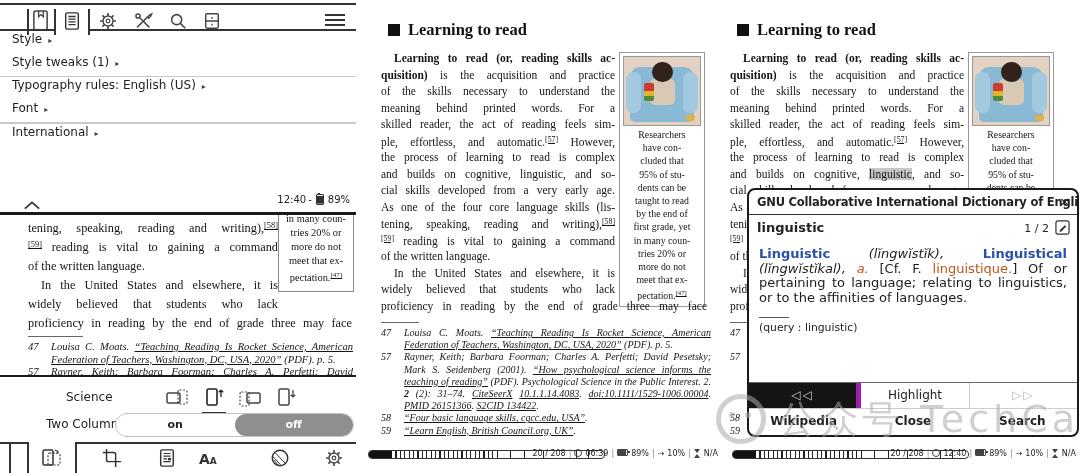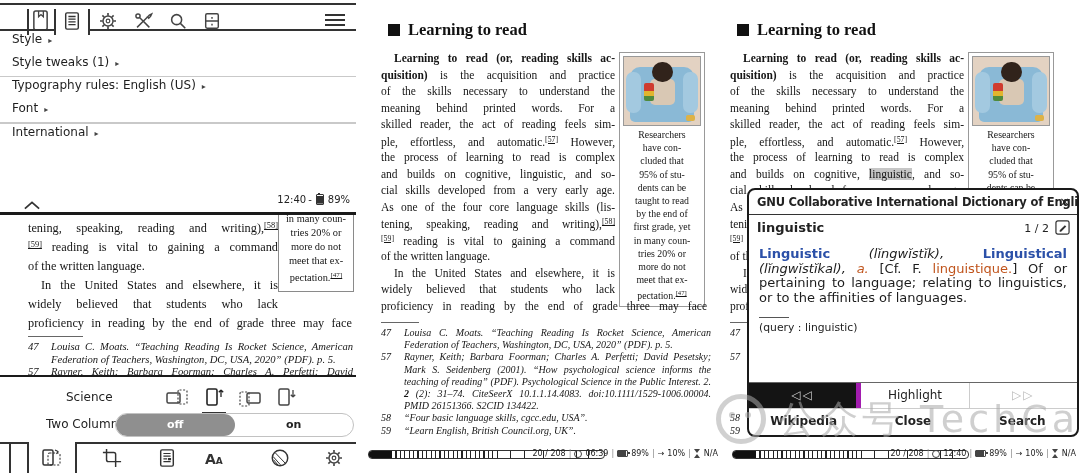--- a/index.html
+++ b/index.html
@@ -41,21 +41,21 @@
   .capboxl .ln{font-size:10.4px;line-height:14px;}
   .pl .fnsep{position:absolute;left:28px;top:121px;width:55px;border-top:1px solid #666;}
   .pl .fns{position:absolute;left:28px;right:3px;top:126px;font-size:10.6px;line-height:12.6px;}
 
   .ln{text-align:justify;overflow:hidden;}
   .ln::after{content:"";display:inline-block;width:100%;height:0;}
   .ln.end::after{content:none;}
   .ln.ind{text-indent:13px;}
   .cap .ln{text-align:center;height:auto;}
   .cap .ln::after{content:none;}
-  .b{font-weight:bold;} .i{font-style:italic;} .u{}
+  .b{font-weight:bold;} .i{font-style:italic;} .u{text-decoration:underline;}
   .sup{font-size:68%;vertical-align:4px;text-decoration:underline;}
   .blue{color:#2b50a8;font-weight:bold;} .or{color:#c0541c;}
   .hlw{background:transparent;}
   .pr .hlw{background:#c6c6c6;}
 
   .fns{font-style:italic;}
   .note{display:flex;}
   .nnum{width:23px;flex:none;font-style:italic;}
   .nbody{flex:1;text-align:justify;}
 
@@ -102,21 +102,21 @@
   .page .fnsep{position:absolute;left:18px;top:322px;width:38px;border-top:1px solid #666;}
   .page .fns{position:absolute;left:18px;width:330px;top:327px;font-size:10px;line-height:12.2px;}
 
   
   .statusrow{position:absolute;left:5px;right:4px;top:449px;height:12px;}
   .pbar{position:absolute;left:0;top:1px;width:235px;height:7px;border:1px solid #333;border-radius:4px;overflow:hidden;background:#fff;}
   .pbar div{position:absolute;top:0;bottom:0;}
   .pfill{left:0;width:9.6%;background:#111;}
   .pticks{left:0;width:55%;background:repeating-linear-gradient(90deg,#222 0 1.2px,transparent 1.2px 4.4px);}
   .pt{width:1.2px;background:#222;}
-  .stxt{position:absolute;right:0;top:0;display:flex;align-items:center;gap:3px;font-size:8px;color:#222;white-space:nowrap;}
+  .stxt{position:absolute;right:0;top:0;display:flex;align-items:flex-start;gap:3px;font-size:8px;color:#222;white-space:nowrap;}
   .ssep{color:#888;}
   .clk{width:6px;height:6px;border:1px solid #444;border-radius:50%;display:inline-block;}
   .batth{position:relative;width:9px;height:5px;border:1px solid #444;border-radius:1px;display:inline-block;background:linear-gradient(90deg,#444 0 85%,transparent 85%);}
   .batth::after{content:"";position:absolute;right:-2.5px;top:0.5px;width:1.5px;height:2.5px;background:#444;}
   .battv{position:relative;width:6px;height:9px;border:1px solid #333;border-radius:1px;display:inline-block;background:linear-gradient(#333 0 0) bottom/100% 85% no-repeat;margin:0 2px;}
   .battv::before{content:"";position:absolute;left:1px;top:-2.5px;width:2.5px;height:1.5px;background:#333;}
   .hg{position:relative;width:7px;height:9px;display:inline-block;}
   .hg::before{content:"";position:absolute;left:0;top:0;border-left:3.5px solid transparent;border-right:3.5px solid transparent;border-top:4px solid #444;}
   .hg::after{content:"";position:absolute;left:0;bottom:0;border-left:3.5px solid transparent;border-right:3.5px solid transparent;border-bottom:4px solid #444;}
 
@@ -289,22 +289,22 @@
       <span class="roticon" style="left:274px">
         <svg width="24" height="20" viewBox="0 0 24 20" fill="none">
             <rect x="5" y="2" width="10" height="16" rx="1.5" stroke="#444" stroke-width="1.5"></rect>
             <path d="M19 3v7m0 0l-2.2-2.2M19 10l2.2-2.2" stroke="#444" stroke-width="1.3"></path>
           </svg>
       </span>
     </div>
     <div class="tcrow">
       <span class="tclab">Two Columns</span>
       <span class="toggle">
+        <span class="tseg tsegon">on</span>
         <span class="tseg tsegoff">off</span>
-        <span class="tseg tsegon">on</span>
       </span>
     </div>
     <div class="btb">
       <div class="btbline btbl0"></div>
       <div class="btbline btbl1"></div>
 
       <div class="btbv" style="left:9px"></div>
       <div class="btbv" style="left:27px"></div>
       <div class="btbv" style="left:75px"></div>
       <span class="bicon" style="left:40px">
@@ -320,21 +320,21 @@
             <path d="M1 5h12a2 2 0 0 1 2 2v14"></path>
           </svg>
       </span>
       <span class="bicon" style="left:158px">
         <svg width="18" height="20" viewBox="0 0 20 22" fill="none">
             <rect x="3" y="2" width="14" height="18" rx="1.5" stroke="#333" stroke-width="1.6"></rect>
             <path d="M6 6h8M6 9h8M6 12h4M6 15h8" stroke="#333" stroke-width="1.3"></path>
             <rect x="11" y="11" width="3.5" height="2.5" fill="#333"></rect>
           </svg>
       </span>
-      <span class="bicon fonticon" style="left:205px;top:9px">A<span class="sm">A</span></span>
+      <span class="bicon fonticon" style="left:199px;top:9px">A<span class="sm">A</span></span>
       <span class="bicon" style="left:270px">
         <svg width="20" height="20" viewBox="0 0 22 22" fill="none" stroke="#333">
             <circle cx="11" cy="11" r="8.5" stroke-width="1.6"></circle>
             <path d="M4 13l5 6M3.5 9.5l8 9M6 5.5L17 17" stroke-width="1.1"></path>
           </svg>
       </span>
       <span class="bicon" style="left:324px">
         <svg width="20" height="20" viewBox="0 0 22 22">
             <circle cx="11" cy="11" r="5.5" fill="none" stroke="#444" stroke-width="1.6"></circle>
             <circle cx="11" cy="11" r="2" fill="none" stroke="#444" stroke-width="1.3"></circle>

